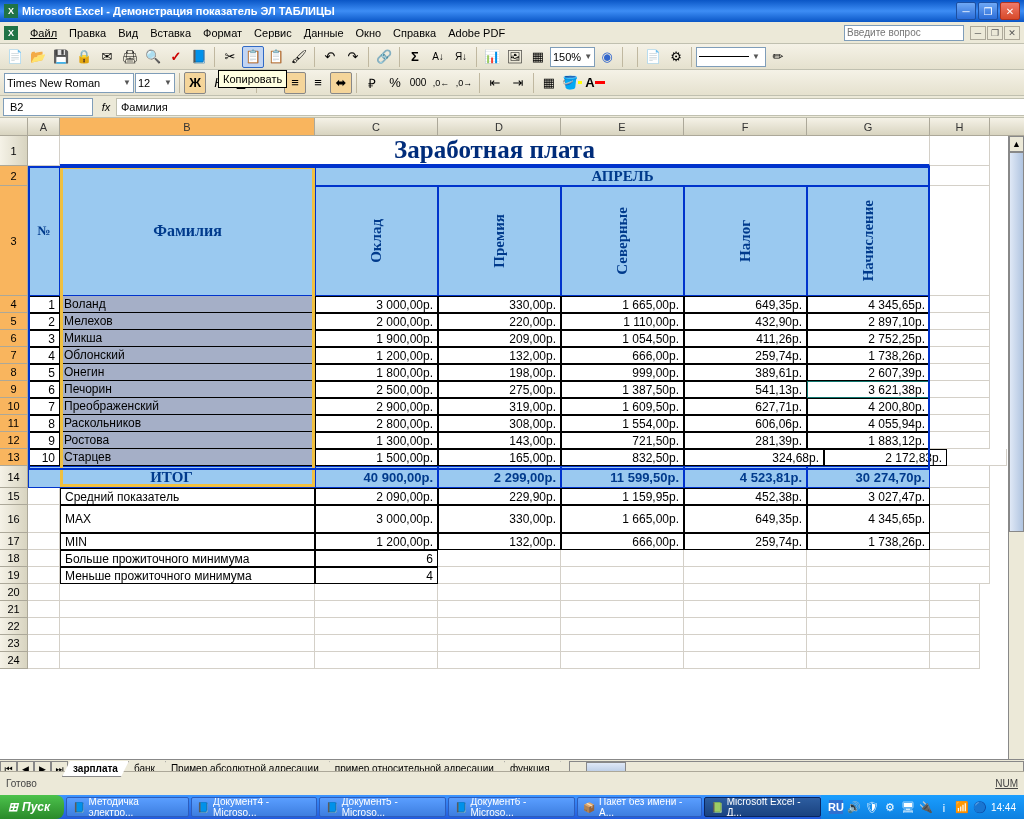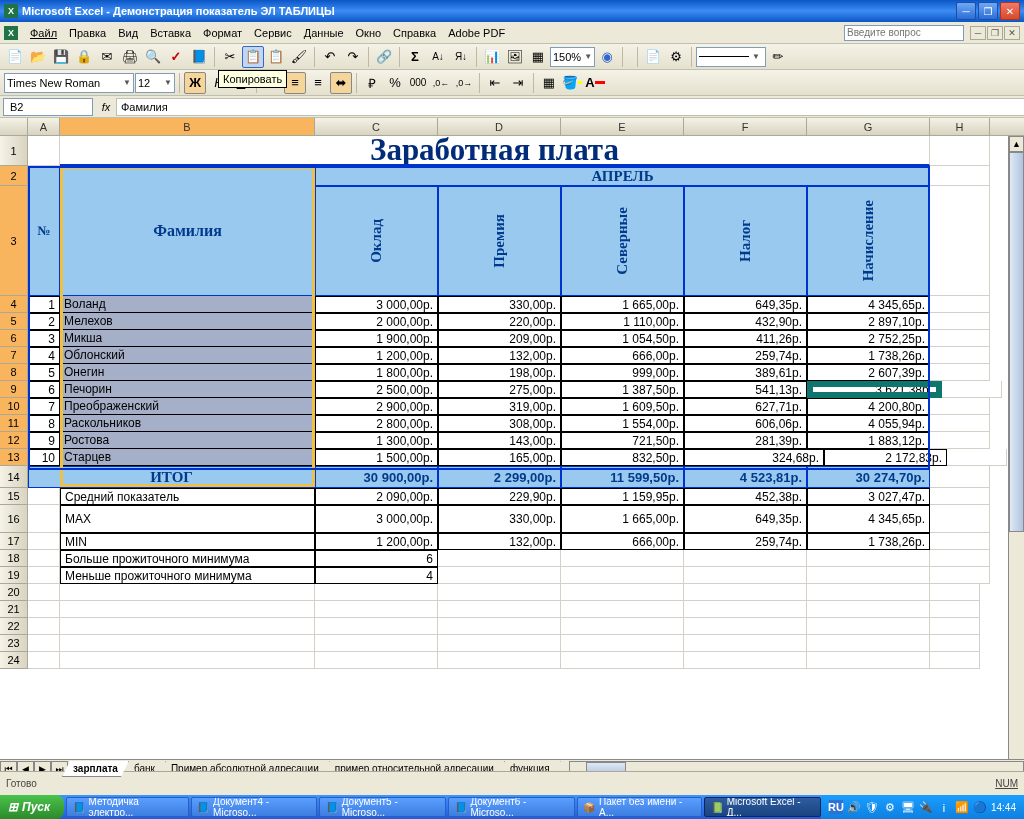--- a/index.html
+++ b/index.html
@@ -47,21 +47,21 @@
 .gridrow { display: flex; }
 .cell { border-right: 1px solid #d4d0c8; border-bottom: 1px solid #d4d0c8; display: flex; align-items: center; padding: 0 4px; font-size: 13px; font-family: "Times New Roman", serif; overflow: hidden; white-space: nowrap; }
 .cell.arial { font-family: Arial, sans-serif; font-size: 12px; }
 
 
 .head-blue { background: #9ac9f0; border: 1px solid #0033cc; color: #003a8c; font-weight: bold; text-align: center; justify-content: center; }
 .rotate { writing-mode: vertical-rl; transform: rotate(180deg); }
 .surname-blue { background: #a5afc7; border-right: 1px solid #0033cc; }
 .num-col { background: #fff; text-align: right; justify-content: flex-end; }
 .itog-row { background: #9ac9f0; font-weight: bold; color: #003a8c; border: 1px solid #0033cc; }
-.title-big { font-size: 31px; font-weight: bold; color: #002c7a; font-family: "Times New Roman", serif; text-align: center; }
+.title-big { font-size: 25px; font-weight: bold; color: #002c7a; font-family: "Times New Roman", serif; text-align: center; }
 .sel-border { position: absolute; border: 3px solid #f0c040; pointer-events: none; }
 
 
 .sheet-tabs { height: 18px; background: #ece9d8; display: flex; align-items: flex-end; border-top: 1px solid #888; position: absolute; bottom: 42px; left: 0; right: 0; }
 .tabnav { display: flex; }
 .tabnav div { width: 17px; height: 16px; border: 1px solid #888; background: #ece9d8; display: flex; align-items: center; justify-content: center; font-size: 9px; }
 .sheettab { height: 16px; padding: 0 10px; background: #ece9d8; border: 1px solid #888; border-top: none; clip-path: polygon(8px 0,100% 0,calc(100% - 8px) 100%,0 100%); margin-left: -6px; display: flex; align-items: center; font-size: 10px; }
 .sheettab.active { background: #fff; font-weight: bold; z-index: 2; }
 .hscroll { flex: 1; height: 16px; background: #ece9d8; border: 1px solid #888; position: relative; margin-left: 8px; }
 .hscroll .thumb { position: absolute; left: 16px; width: 40px; height: 14px; background: linear-gradient(#dfe8f6,#b0c4e0); border: 1px solid #888; }
@@ -314,21 +314,21 @@
         <div class="cell " style="width:60px;"></div>
       </div>
       <div class="gridrow" style="height:17px">
         <div class="rowhdr sel">9</div>
         <div class="cell arial" style="width:32px;justify-content:flex-end;border:1px solid #000">6</div>
         <div class="cell surname-blue arial" style="width:255px;border-bottom:1px solid #000">Печорин</div>
         <div class="cell arial num-col" style="width:123px;border:1px solid #000">2 500,00р.</div>
         <div class="cell arial num-col" style="width:123px;border:1px solid #000">275,00р.</div>
         <div class="cell arial num-col" style="width:123px;border:1px solid #000">1 387,50р.</div>
         <div class="cell arial num-col" style="width:123px;border:1px solid #000">541,13р.</div>
-        <div class="cell arial num-col" style="width:135px;border:6px solid #0f766e">3 621,38р.</div>
+        <div class="cell arial num-col" style="width:123px;border:1px solid #0f766e">3 621,38р.</div>
         <div class="cell " style="width:60px;"></div>
       </div>
       <div class="gridrow" style="height:17px">
         <div class="rowhdr sel">10</div>
         <div class="cell arial" style="width:32px;justify-content:flex-end;border:1px solid #000">7</div>
         <div class="cell surname-blue arial" style="width:255px;border-bottom:1px solid #000">Преображенский</div>
         <div class="cell arial num-col" style="width:123px;border:1px solid #000">2 900,00р.</div>
         <div class="cell arial num-col" style="width:123px;border:1px solid #000">319,00р.</div>
         <div class="cell arial num-col" style="width:123px;border:1px solid #000">1 609,50р.</div>
         <div class="cell arial num-col" style="width:123px;border:1px solid #000">627,71р.</div>
@@ -364,21 +364,21 @@
         <div class="cell arial num-col" style="width:123px;border:1px solid #000">1 500,00р.</div>
         <div class="cell arial num-col" style="width:123px;border:1px solid #000">165,00р.</div>
         <div class="cell arial num-col" style="width:123px;border:1px solid #000">832,50р.</div>
         <div class="cell arial num-col" style="width:140px;border:1px solid #000">324,68р.</div>
         <div class="cell arial num-col" style="width:123px;border:1px solid #000">2 172,83р.</div>
         <div class="cell " style="width:60px;"></div>
       </div>
       <div class="gridrow" style="height:22px">
         <div class="rowhdr">14</div>
         <div class="cell itog-row" style="width:287px;justify-content:center;font-size:15px">ИТОГ</div>
-        <div class="cell itog-row arial" style="width:123px;justify-content:flex-end;font-size:13px">30 900,00р.</div>
+        <div class="cell itog-row arial" style="width:123px;justify-content:flex-end;font-size:13px">40 900,00р.</div>
         <div class="cell itog-row arial" style="width:123px;justify-content:flex-end;font-size:13px">2 299,00р.</div>
         <div class="cell itog-row arial" style="width:123px;justify-content:flex-end;font-size:13px">11 599,50р.</div>
         <div class="cell itog-row arial" style="width:123px;justify-content:flex-end;font-size:13px">4 523,81р.</div>
         <div class="cell itog-row arial" style="width:123px;justify-content:flex-end;font-size:13px">30 274,70р.</div>
         <div class="cell " style="width:60px;"></div>
       </div>
       <div class="gridrow" style="height:17px">
         <div class="rowhdr">15</div>
         <div class="cell " style="width:32px;"></div>
         <div class="cell arial" style="width:255px;border:1px solid #000">Средний показатель</div>

